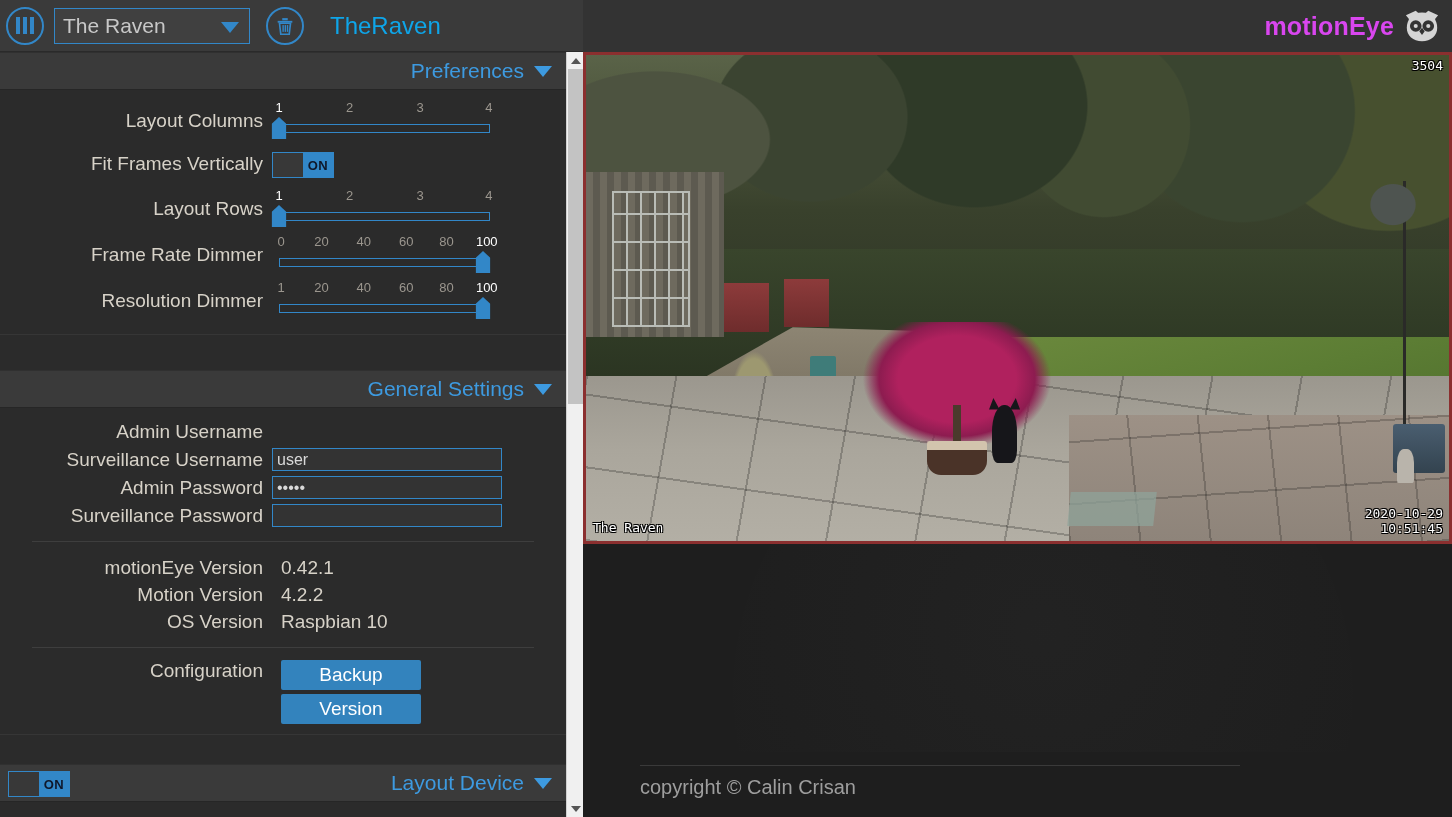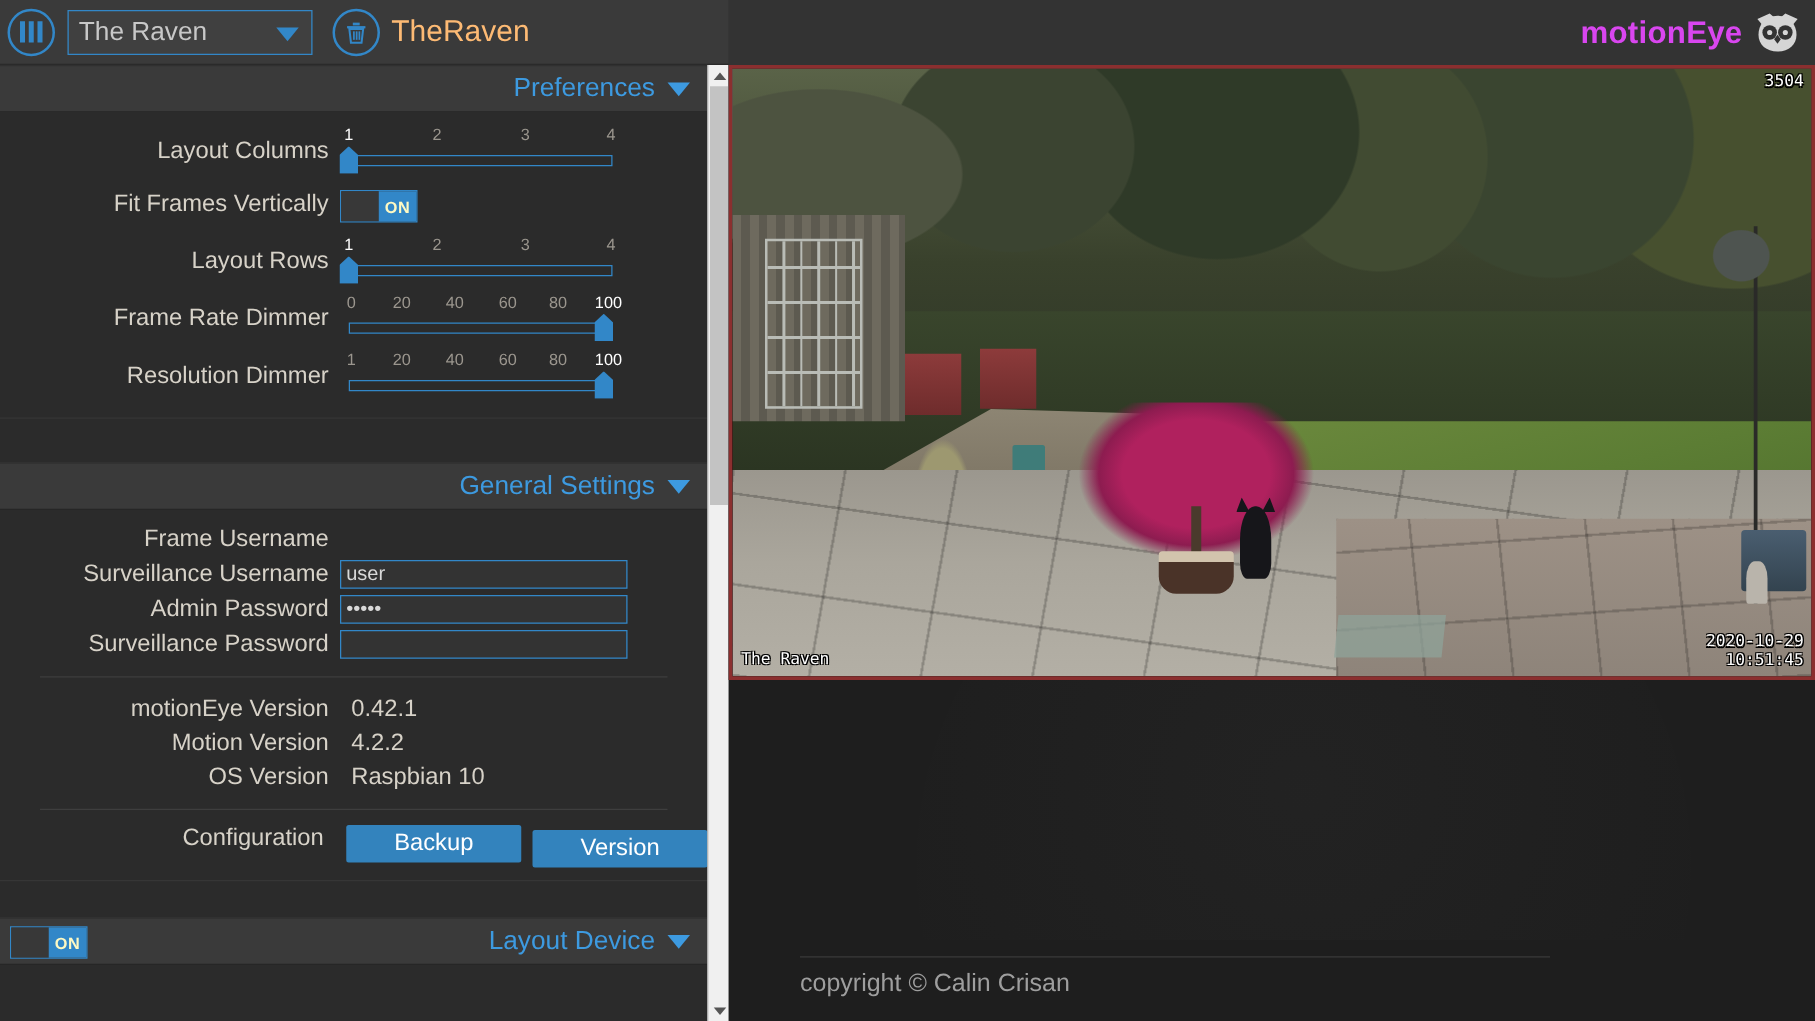--- a/index.html
+++ b/index.html
@@ -44,21 +44,21 @@
   .caret-down {
     position: absolute; right: 10px; top: 50%;
     width: 0; height: 0; margin-top: -4px;
     border-left: 9px solid transparent;
     border-right: 9px solid transparent;
     border-top: 11px solid #3287c8;
   }
   .trash-wrap { margin-left: 16px; }
   .trash-svg { width: 22px; height: 22px; display: block; }
   .cam-title {
-    color: #fdba74; font-size: 24px; margin-left: 9px; white-space: nowrap;
+    color: #0ea5e9; font-size: 24px; margin-left: 26px; white-space: nowrap;
   }
 
   .topbar-right {
     flex: 1; height: 52px; background: #333333;
     display: flex; align-items: center; justify-content: flex-end;
     padding-right: 12px;
   }
   .brand {
     color: #d946ef; font-size: 25px; font-weight: bold;
     letter-spacing: .2px; margin-right: 10px;
@@ -154,21 +154,21 @@
   }
 
   
   .toggle {
     width: 62px; height: 26px; display: inline-flex;
     border: 1px solid #3287c8; cursor: pointer; margin-top: 2px;
   }
   .toggle .half { width: 50%; height: 100%; display: flex;
     align-items: center; justify-content: center; }
   .toggle .off-side { background: #383838; }
-  .toggle .on-side { background: #3287c8; color: #fef9c3;
+  .toggle .on-side { background: #3287c8; color: #0f172a;
     font-size: 13px; font-weight: bold; letter-spacing: .4px; }
 
   
   .row.field { min-height: 27px; margin-bottom: 1px; }
   .txt {
     width: 230px; height: 23px;
     background: #333333; color: #d9d9d9;
     border: 1px solid #3287c8;
     font-family: "Liberation Sans", sans-serif; font-size: 16px;
     padding: 0 4px; outline: none;
@@ -443,21 +443,21 @@
     <div class="spacer-band"></div>
 
     <div class="sec-header">
       <span class="label">General Settings</span>
       <span class="tri"></span>
     </div>
 
     <div class="sec-body" style="padding-top:10px;">
 
       <div class="row field">
-        <div class="lbl">Frame Username</div>
+        <div class="lbl">Admin Username</div>
       </div>
 
       <div class="row field">
         <div class="lbl">Surveillance Username</div>
         <div class="ctrl">
           <input class="txt" type="text" value="user" style="">
         </div>
       </div>
 
       <div class="row field">
@@ -494,21 +494,21 @@
         <div class="lbl">OS Version</div>
         <div class="ctrl">
             <span class="info-val">Raspbian 10</span>
           </div>
       </div>
 
       <div class="hr"></div>
 
       <div class="row" style="align-items:flex-start;">
         <div class="lbl">Configuration</div>
-        <div class="ctrl" style="flex-direction:row;align-items:flex-start;">
+        <div class="ctrl" style="flex-direction:column;align-items:flex-start;">
           <button class="btn">Backup</button>
           <button class="btn">Version</button>
         </div>
       </div>
     </div>
 
     <div class="spacer-band" style="height:30px;"></div>
 
     <div class="sec-header">
       <div class="toggle toggle-left">

